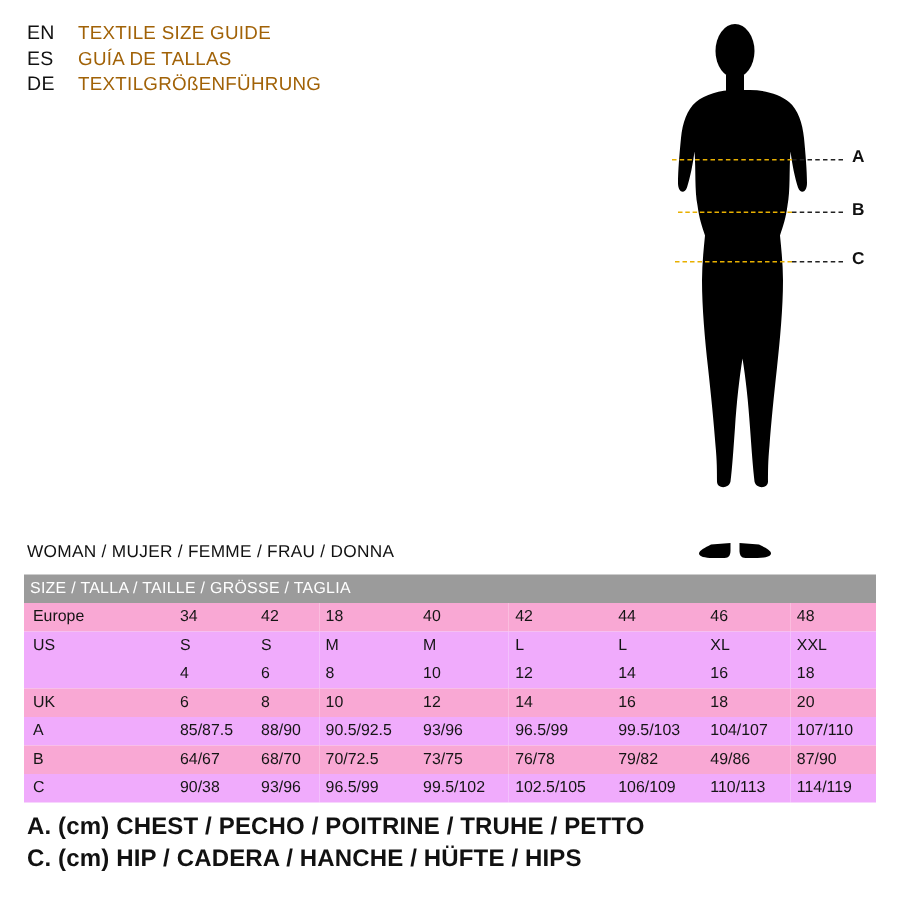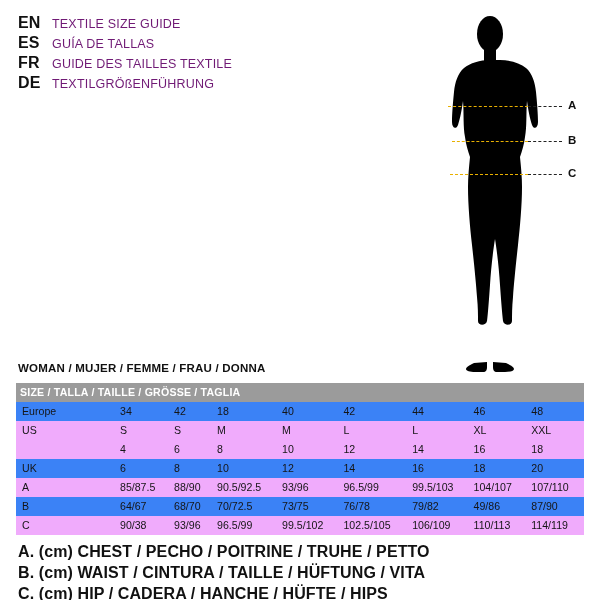--- a/index.html
+++ b/index.html
@@ -23,29 +23,28 @@
     top: 14px;
     width: 330px;
   }
   .title-row {
     display: flex;
     align-items: baseline;
     margin-bottom: 2px;
   }
   .title-lang {
     width: 34px;
-    font-size: 16px;
+    font-size: 13px;
     letter-spacing: 0.2px;
     color: #111;
-    font-weight: bold;
   }
   .title-text {
     font-size: 12.5px;
     letter-spacing: 0.2px;
-    color: #701a75;
+    color: #a16207;
   }
 
   
   .figure-wrap {
     position: absolute;
     left: 400px;
     top: 8px;
     width: 190px;
     height: 365px;
   }
@@ -70,21 +69,21 @@
     color: #111;
     font-weight: bold;
   }
 
   
   .woman-heading {
     position: absolute;
     left: 18px;
     top: 362px;
     font-size: 11.5px;
-    font-weight: bold;
+    font-weight: normal;
     letter-spacing: 0.2px;
     color: #111;
   }
 
   
   .size-table {
     position: absolute;
     left: 16px;
     top: 383px;
     width: 568px;
@@ -93,26 +92,26 @@
     color: #151515;
   }
   .size-table td {
     padding: 2px 4px;
     height: 15px;
     line-height: 13px;
   }
   .size-table tr.head td {
     background: #9b9b9b;
     color: #ffffff;
-    font-weight: bold;
+    font-weight: normal;
     letter-spacing: 0.2px;
     font-size: 10.6px;
   }
   .size-table tr.shade td {
-    background: #3b82f6;
+    background: #f9a8d4;
   }
   .size-table tr.plain td {
     background: #f0abfc;
   }
   .size-table td.label {
     text-align: left;
     width: 90px;
     padding-left: 6px;
   }
   .size-table td.val {
@@ -137,24 +136,20 @@
 <body>
 
 <div class="title-block">
   <div class="title-row">
     <span class="title-lang">EN</span>
     <span class="title-text">TEXTILE SIZE GUIDE</span>
   </div>
   <div class="title-row">
     <span class="title-lang">ES</span>
     <span class="title-text">GUÍA DE TALLAS</span>
-  </div>
-  <div class="title-row">
-    <span class="title-lang">FR</span>
-    <span class="title-text">GUIDE DES TAILLES TEXTILE</span>
   </div>
   <div class="title-row">
     <span class="title-lang">DE</span>
     <span class="title-text">TEXTILGRÖßENFÜHRUNG</span>
   </div>
 </div>
 
 <div class="figure-wrap">
 
   <svg class="figure-svg" viewBox="0 0 120 365">
@@ -301,15 +296,14 @@
       <td class="val">102.5/105</td>
       <td class="val">106/109</td>
       <td class="val">110/113</td>
       <td class="val">114/119</td>
     </tr>
   </tbody>
 </table>
 
 <div class="legend">
   <div>A. (cm) CHEST / PECHO / POITRINE / TRUHE / PETTO</div>
-  <div>B. (cm) WAIST / CINTURA / TAILLE / HÜFTUNG / VITA</div>
   <div>C. (cm) HIP / CADERA / HANCHE / HÜFTE / HIPS</div>
 </div>
 
 </body></html>

